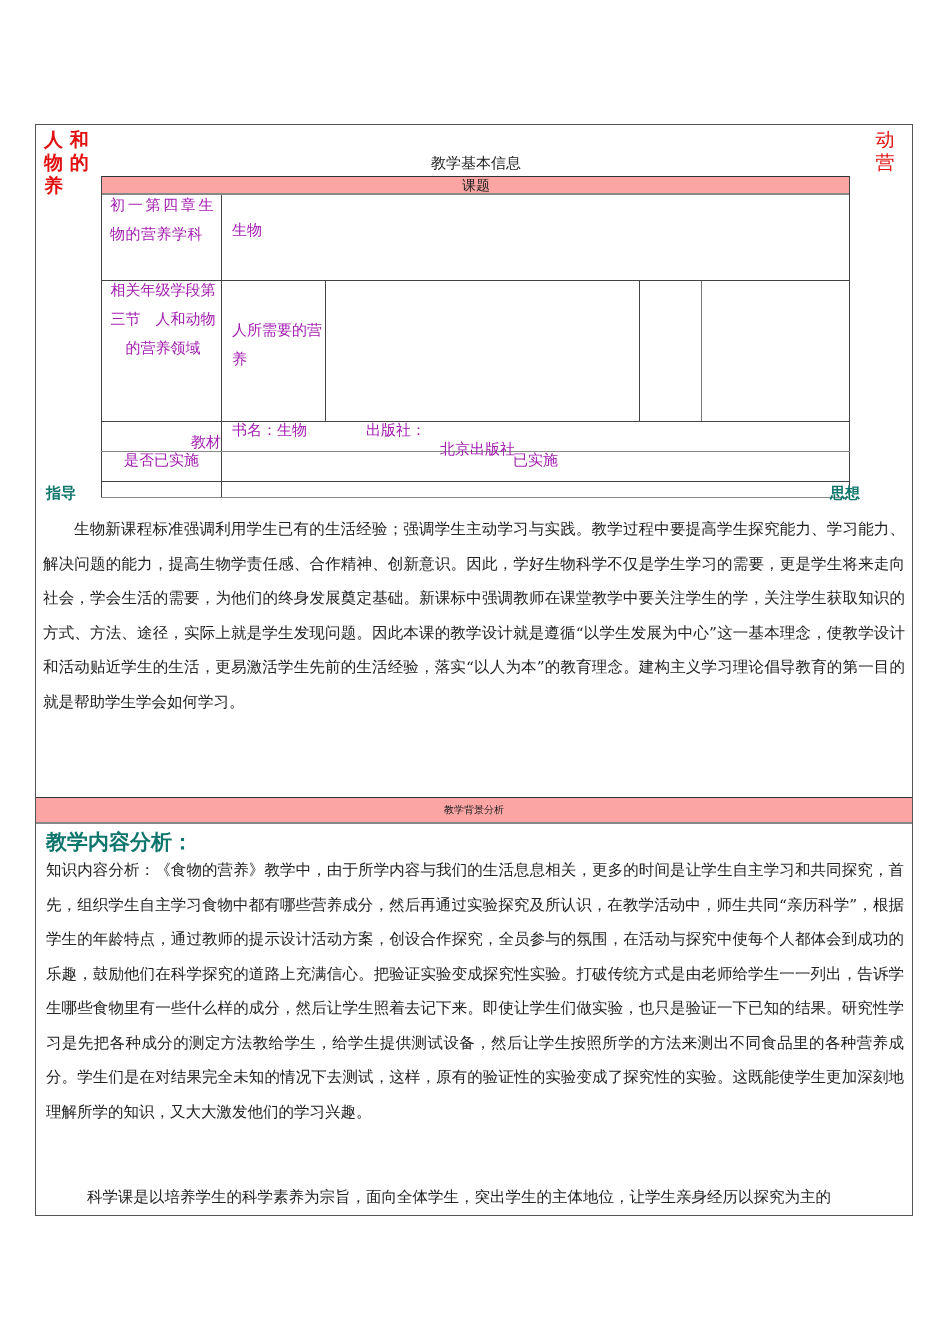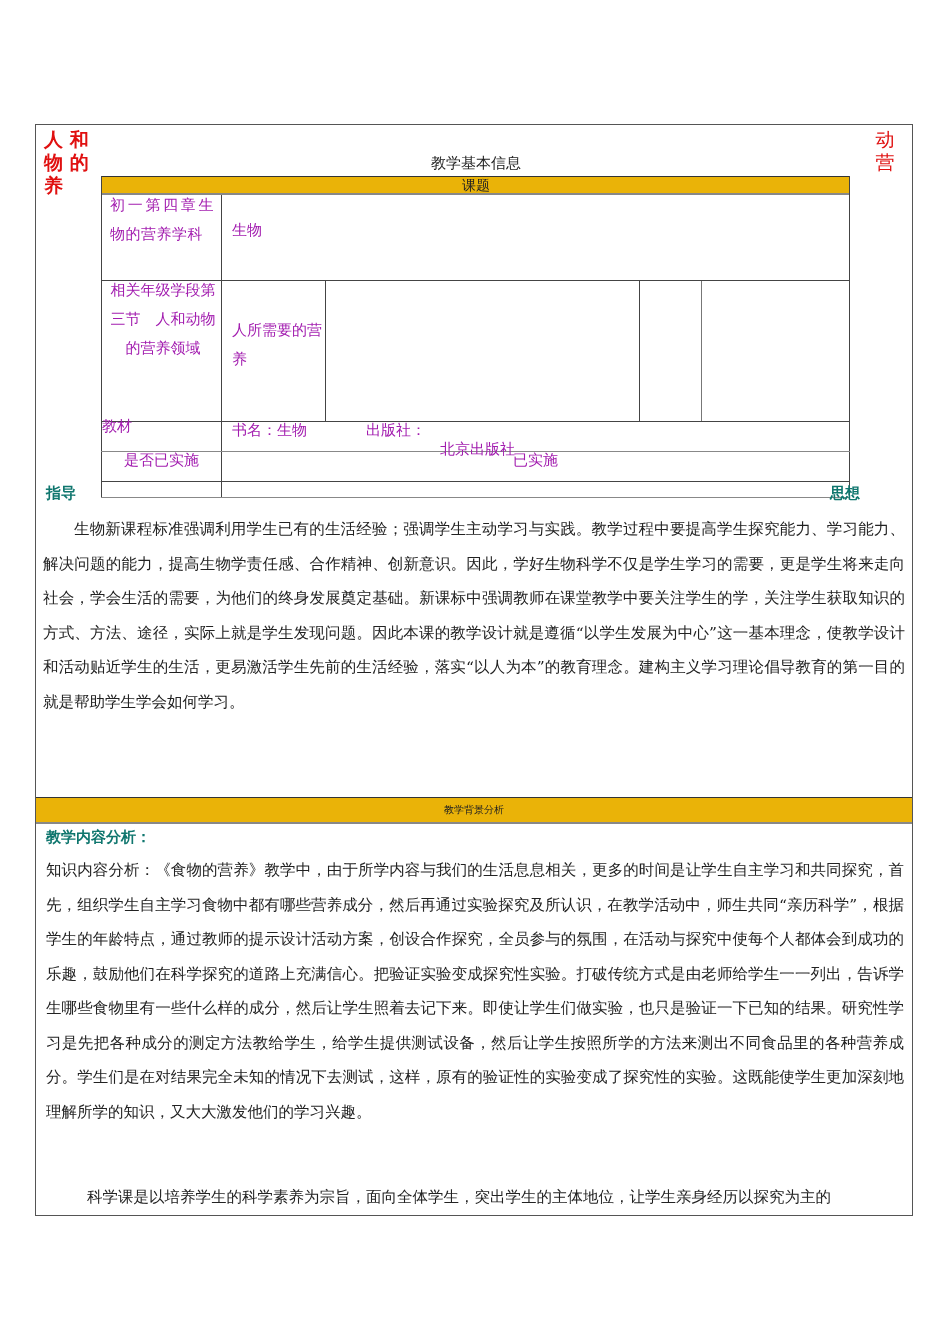--- a/index.html
+++ b/index.html
@@ -5,21 +5,21 @@
   html, body { margin:0; padding:0; background:#ffffff; }
   body { width:950px; height:1344px; position:relative; overflow:hidden;
          font-family:"DejaVu Serif","Liberation Serif",serif; color:#222; }
   .abs { position:absolute; }
   .outer { position:absolute; left:35px; top:124px; width:878px; height:1092px;
            border:1px solid #555; box-sizing:border-box; }
   .red { color:#e01010; font-family:"DejaVu Sans","Liberation Sans",sans-serif; font-weight:bold; font-size:19px; line-height:23px; }
   .bold-side { font-family:"DejaVu Sans","Liberation Sans",sans-serif; font-weight:bold; font-size:15px; color:#0f766e; }
   .hline { position:absolute; background:#444; height:1px; }
   .vline { position:absolute; background:#444; width:1px; }
-  .grey-bar { position:absolute; background:#eab308; border-top:1px solid #333; border-bottom:2px solid #888; box-sizing:border-box; text-align:center; }
+  .grey-bar { position:absolute; background:#fca5a5; border-top:1px solid #333; border-bottom:2px solid #888; box-sizing:border-box; text-align:center; }
   .cell-text { position:absolute; font-size:15px; line-height:29px; color:#a21caf; }
   .para { position:absolute; font-size:15.5px; line-height:34.5px; color:#222; text-align:justify; }
 </style>
 </head>
 <body>
 
 <div class="outer"></div>
 
 <div class="abs red" style="left:44px; top:128px; width:52px;">
   <span>人</span>&nbsp;<span>和</span><br>
@@ -45,31 +45,31 @@
 <div class="hline" style="left:101px; top:451px; width:749px; background:#888;"></div>
 <div class="hline" style="left:101px; top:481px; width:749px;"></div>
 <div class="hline" style="left:101px; top:497px; width:749px; background:#888;"></div>
 
 <div class="cell-text" style="left:110px; top:191px; width:104px; letter-spacing:0.5px; text-align:justify;">初一第四章生物的营养学科</div>
 <div class="cell-text" style="left:232px; top:216px;">生物</div>
 
 <div class="cell-text" style="left:108px; top:276px; width:110px; text-align:center;">相关年级学段第三节　人和动物的营养领域</div>
 <div class="cell-text" style="left:232px; top:316px; width:92px;">人所需要的营养</div>
 
-<div class="cell-text" style="left:102px; top:412px; width:119px; text-align:left;">教材</div>
+<div class="cell-text" style="left:102px; top:428px; width:119px; text-align:right;">教材</div>
 <div class="cell-text" style="left:232px; top:416px;">书名：生物</div>
 <div class="cell-text" style="left:366px; top:416px;">出版社：</div>
 <div class="cell-text" style="left:440px; top:416px;margin-top:19px;">北京出版社</div>
 
 <div class="cell-text" style="left:102px; top:446px; width:119px; text-align:center;">是否已实施</div>
 <div class="cell-text" style="left:222px; top:446px; width:627px; text-align:center;">已实施</div>
 
 <div class="abs bold-side" style="left:46px; top:484px;">指导</div>
 <div class="abs bold-side" style="left:830px; top:484px;">思想</div>
 
 <div class="para" style="left:43px; top:512px; width:862px; text-indent:31px;">生物新课程标准强调利用学生已有的生活经验；强调学生主动学习与实践。教学过程中要提高学生探究能力、学习能力、解决问题的能力，提高生物学责任感、合作精神、创新意识。因此，学好生物科学不仅是学生学习的需要，更是学生将来走向社会，学会生活的需要，为他们的终身发展奠定基础。新课标中强调教师在课堂教学中要关注学生的学，关注学生获取知识的方式、方法、途径，实际上就是学生发现问题。因此本课的教学设计就是遵循“以学生发展为中心”这一基本理念，使教学设计和活动贴近学生的生活，更易激活学生先前的生活经验，落实“以人为本”的教育理念。建构主义学习理论倡导教育的第一目的就是帮助学生学会如何学习。</div>
 
 <div class="grey-bar" style="left:36px; top:797px; width:876px; height:27px; font-size:10px; line-height:24px;">教学背景分析</div>
 
-<div class="abs bold-side" style="left:46px; top:828px; font-size:15px;">教学内容分析：</div>
+<div class="abs bold-side" style="left:46px; top:828px; font-size:21px;">教学内容分析：</div>
 
 <div class="para" style="left:46px; top:853px; width:858px;">知识内容分析：《食物的营养》教学中，由于所学内容与我们的生活息息相关，更多的时间是让学生自主学习和共同探究，首先，组织学生自主学习食物中都有哪些营养成分，然后再通过实验探究及所认识，在教学活动中，师生共同“亲历科学”，根据学生的年龄特点，通过教师的提示设计活动方案，创设合作探究，全员参与的氛围，在活动与探究中使每个人都体会到成功的乐趣，鼓励他们在科学探究的道路上充满信心。把验证实验变成探究性实验。打破传统方式是由老师给学生一一列出，告诉学生哪些食物里有一些什么样的成分，然后让学生照着去记下来。即使让学生们做实验，也只是验证一下已知的结果。研究性学习是先把各种成分的测定方法教给学生，给学生提供测试设备，然后让学生按照所学的方法来测出不同食品里的各种营养成分。学生们是在对结果完全未知的情况下去测试，这样，原有的验证性的实验变成了探究性的实验。这既能使学生更加深刻地理解所学的知识，又大大激发他们的学习兴趣。</div>
 <div class="para" style="left:46px; top:1180px; width:858px; text-indent:41px;">科学课是以培养学生的科学素养为宗旨，面向全体学生，突出学生的主体地位，让学生亲身经历以探究为主的</div>
 
 </body></html>

